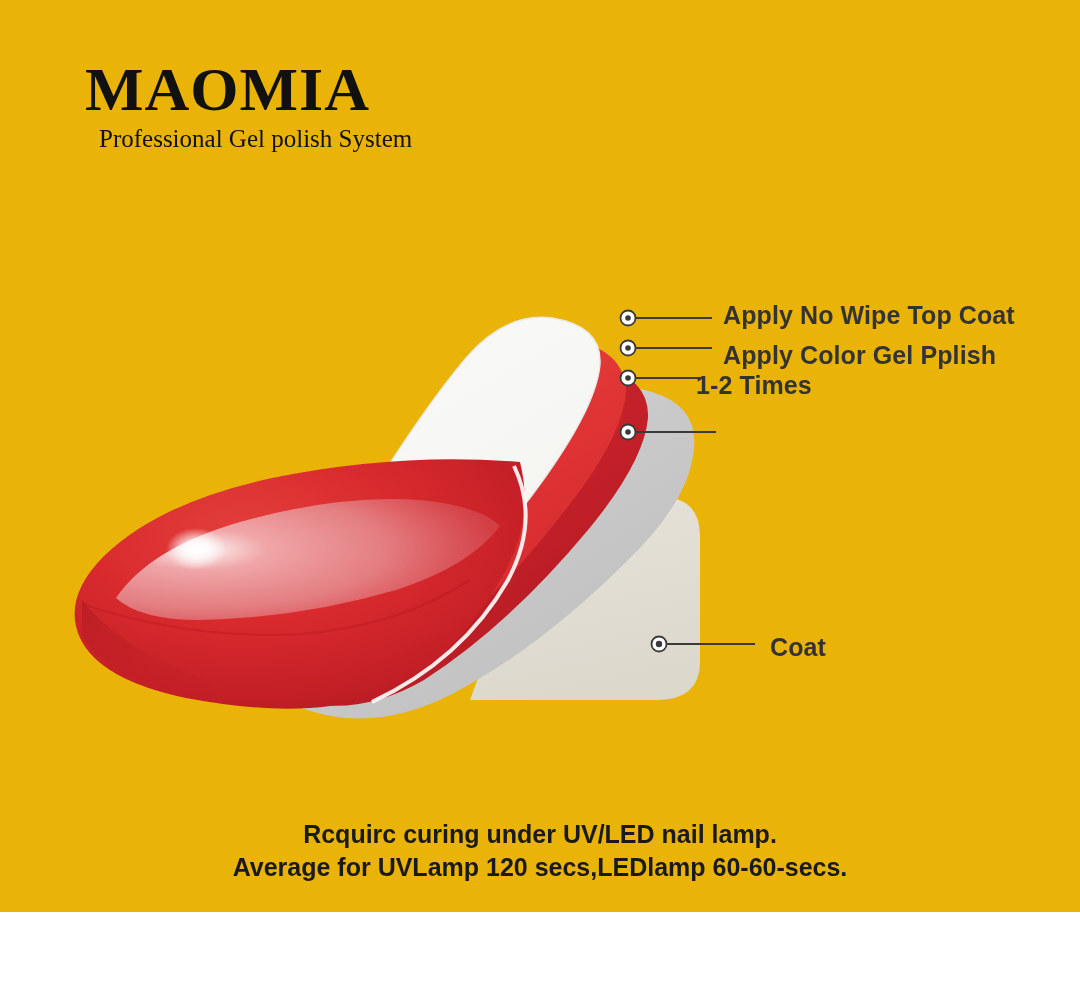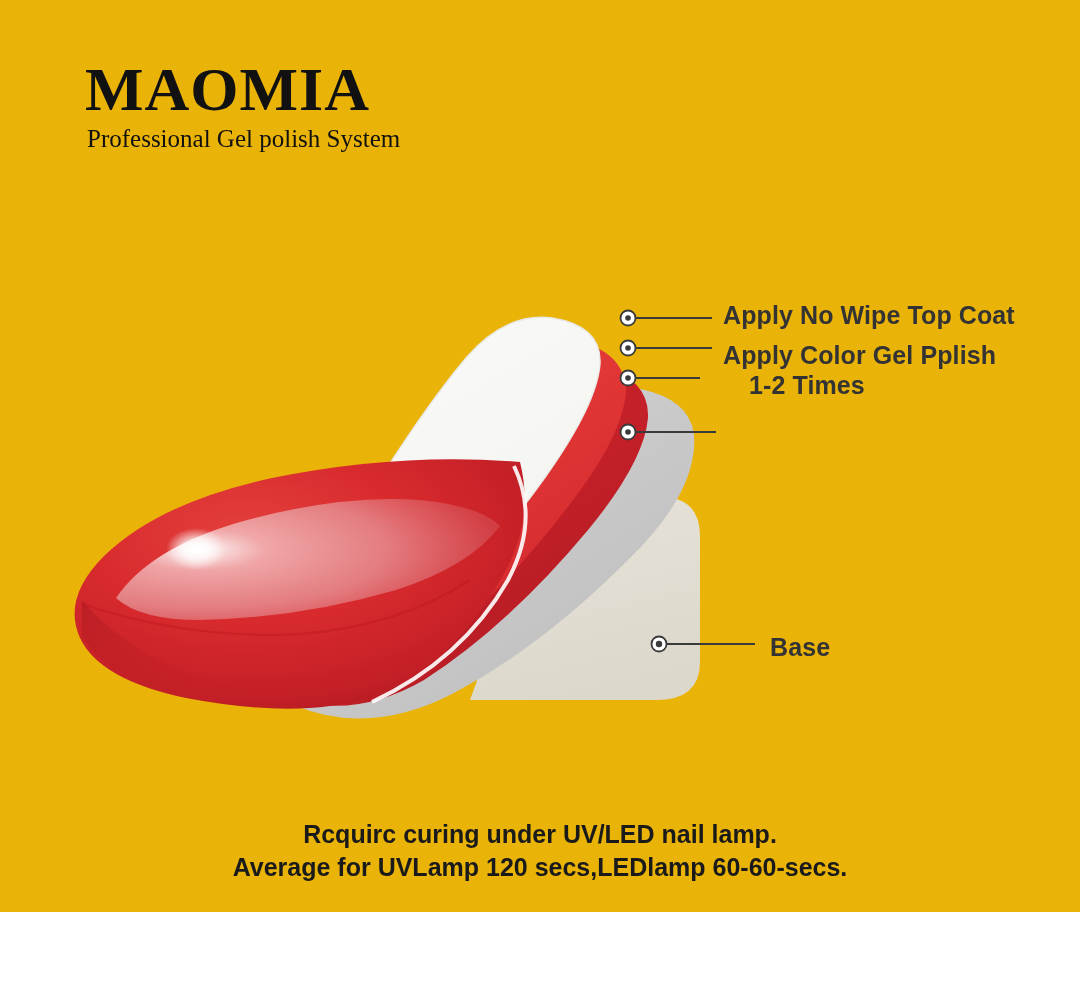--- a/index.html
+++ b/index.html
@@ -33,21 +33,21 @@
     color: #111111;
     line-height: 1.02;
     margin: 0;
     white-space: nowrap;
   }
   #brand-tagline {
     font-family: "Liberation Serif", serif;
     font-size: 25px;
     font-weight: 400;
     color: #111111;
-    margin: 4px 0 0 2px;
+    margin: 4px 0 0 14px;
     line-height: 1.1;
     white-space: nowrap;
   }
 
   
   #diagram {
     position: absolute;
     left: 0;
     top: 0;
     width: 1080px;
@@ -63,21 +63,21 @@
     color: #333333;
     font-family: "Liberation Sans", sans-serif;
     font-size: 25px;
     font-weight: 600;
     letter-spacing: 0.1px;
     white-space: nowrap;
     line-height: 1;
   }
   #label-topcoat  { left: 723px; top: 303px; }
   #label-colorgel { left: 723px; top: 343px; }
-  #label-times    { left: 749px; top: 373px; }
+  #label-times    { left: 696px; top: 373px; }
   #label-basecoat { left: 728px; top: 419px; }
   #label-nail     { left: 770px; top: 635px; }
 
   
   #footer-note {
     position: absolute;
     left: 0;
     top: 818px;
     width: 1080px;
     text-align: center;
@@ -269,20 +269,20 @@
           <circle cx="659" cy="644" r="7.5" fill="#ffffff" stroke="#3a3a3a" stroke-width="1.8"></circle>
           <circle cx="659" cy="644" r="3.2" fill="#3a3a3a"></circle>
         </g>
       </g>
     </svg>
   </div>
 
   <div class="callout-label" id="label-topcoat">Apply No Wipe Top Coat</div>
   <div class="callout-label" id="label-colorgel">Apply Color Gel Pplish</div>
   <div class="callout-label" id="label-times">1-2 Times</div>
-  <div class="callout-label" id="label-nail">Base</div>
+  <div class="callout-label" id="label-nail">Coat</div>
 
   <div id="footer-note">
     <div>Rcquirc curing under UV/LED nail lamp.</div>
     <div>Average for UVLamp 120 secs,LEDlamp 60-60-secs.</div>
   </div>
 
 </div>
 
 </body></html>

